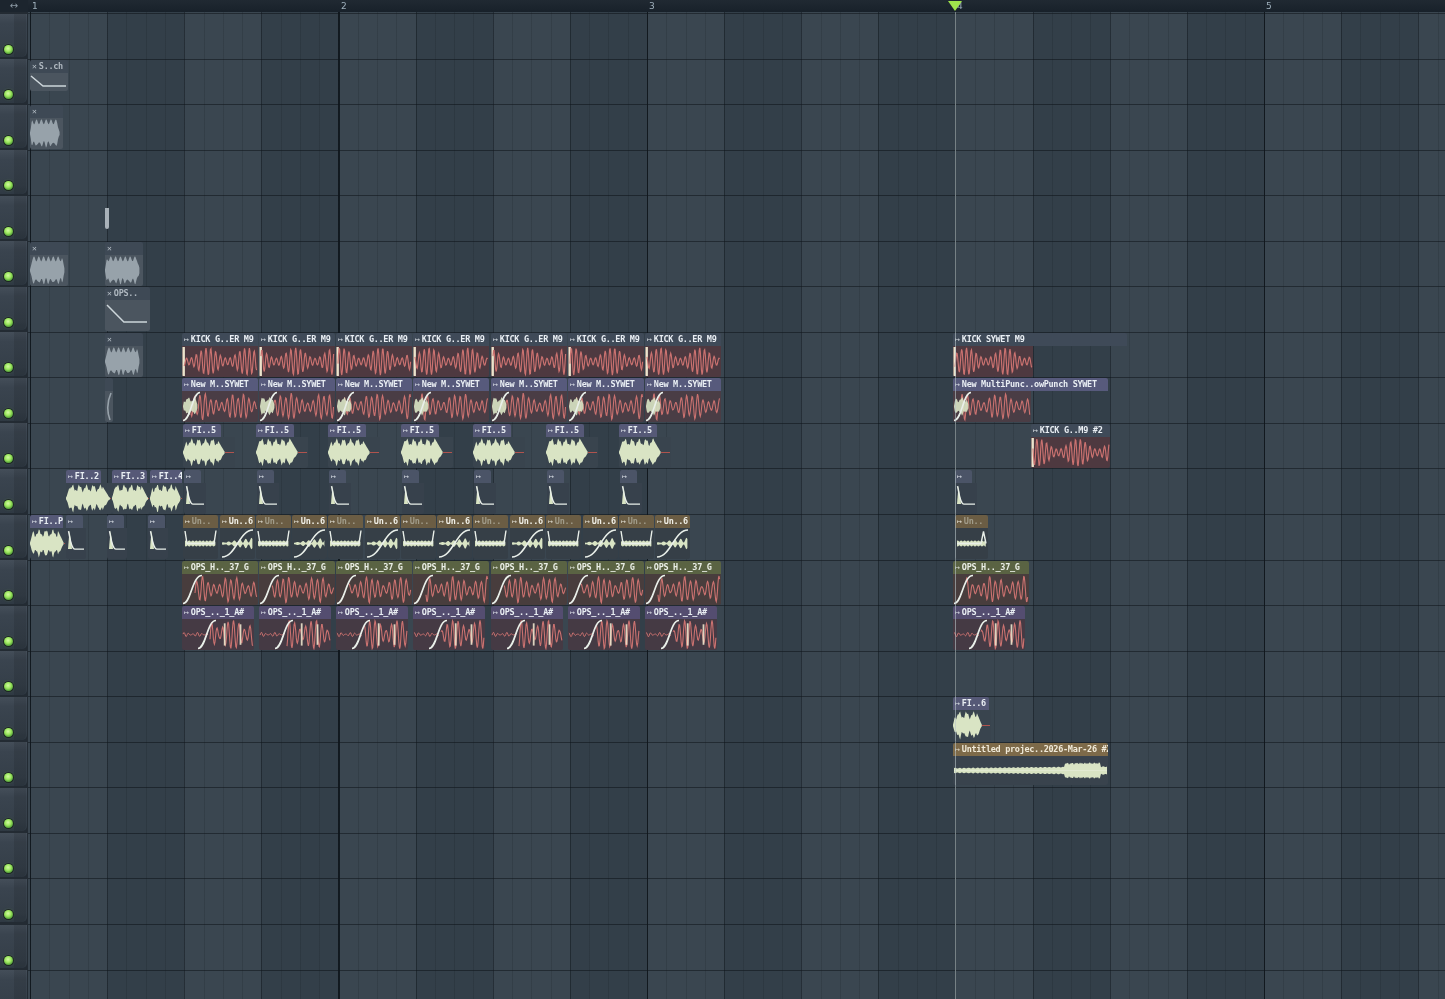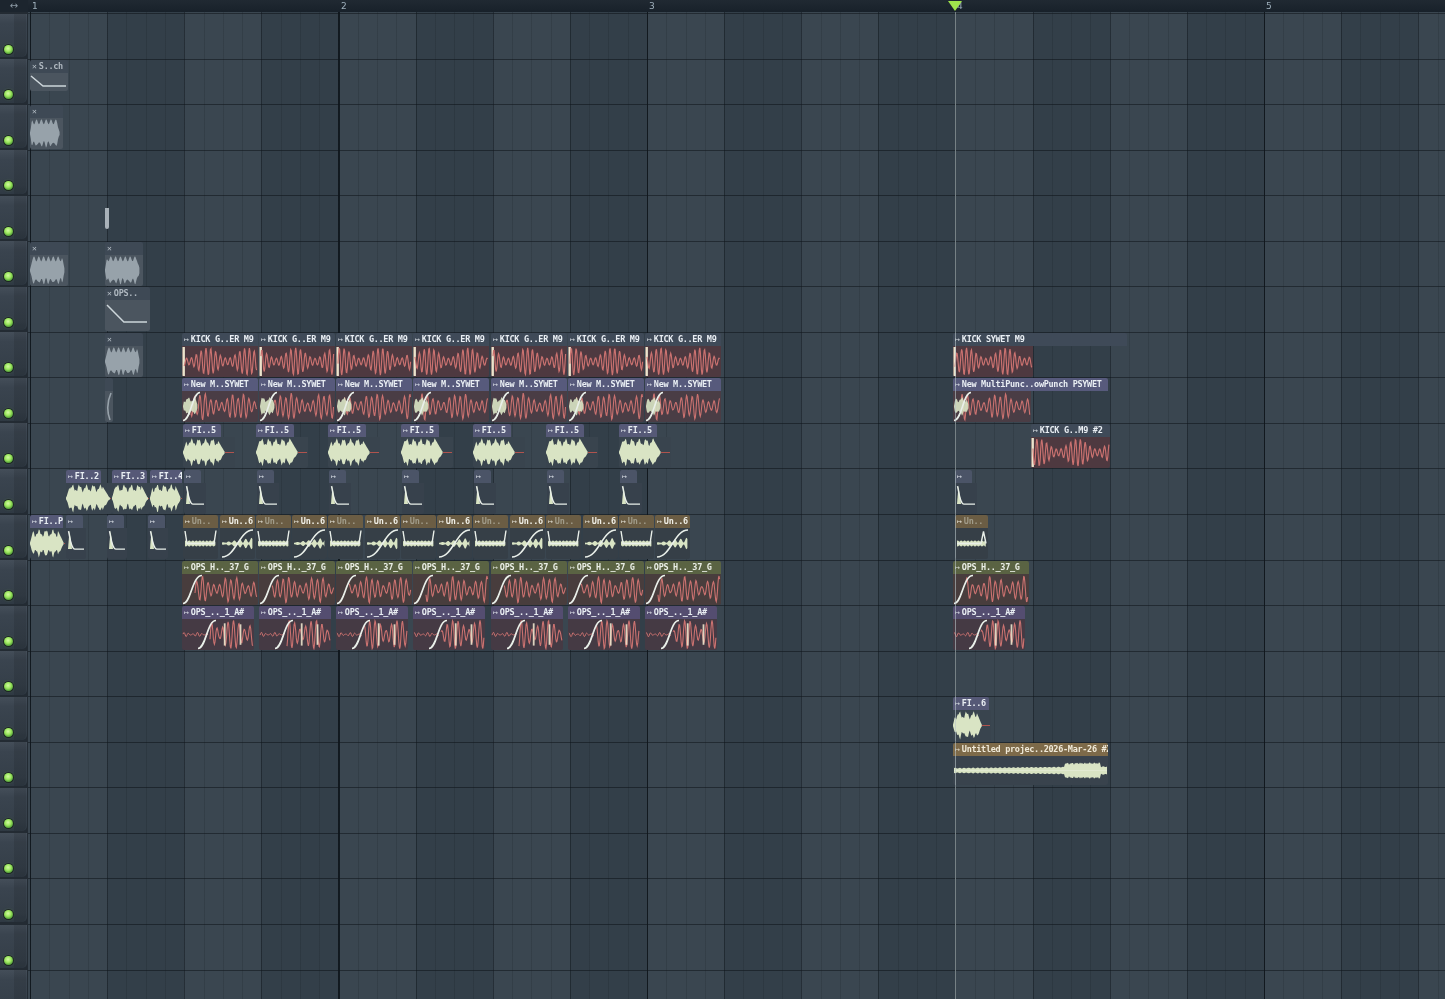--- a/index.html
+++ b/index.html
@@ -403,21 +403,21 @@
           <svg width="76" height="31" viewBox="0 0 76 31">
             <path d="M8.0 9.8L8.6 4.2L9.1 2.7L9.7 6.4L10.2 13.9L10.8 22.2L11.3 27.9L11.9 28.7L12.4 24.3L13.0 16.8L13.5 9.2L14.1 4.6L14.6 4.6L15.2 8.6L15.7 14.7L16.3 20.3L16.8 23.2L17.4 22.8L17.9 19.8L18.5 15.9L19.0 11.4L19.6 8.3L20.1 7.8L20.7 10.5L21.2 15.2L21.8 20.0L22.3 22.9L22.9 22.8L23.4 19.9L24.0 15.6L24.5 11.7L25.1 9.7L25.6 10.2L26.2 12.5L26.7 15.5L27.3 17.9L27.8 18.9L28.4 18.5L28.9 17.4L29.5 15.4L30.0 13.1L30.6 11.6L31.1 11.6L31.7 13.1L32.2 15.7L32.8 18.8L33.3 21.1L33.9 21.4L34.4 19.2L35.0 15.0L35.5 10.2L36.1 6.9L36.6 6.8L37.2 10.4L37.7 16.4L38.3 22.7L38.8 26.4L39.3 25.9L39.9 21.2L40.4 14.2L41.0 7.8L41.5 4.5L42.1 5.6L42.6 10.4L43.2 16.8L43.7 22.1L44.3 24.3L44.8 22.9L45.4 19.1L45.9 14.2L46.5 8.9L47.0 5.5L47.6 6.0L48.1 10.5L48.7 17.5L49.2 24.3L49.8 27.9L50.3 26.7L50.9 21.0L51.4 13.0L52.0 6.2L52.5 3.1L53.1 5.0L53.6 10.8L54.2 17.9L54.7 23.4L55.3 25.4L55.8 23.5L56.4 18.8L56.9 13.7L57.5 10.0L58.0 9.0L58.6 10.5L59.1 13.4L59.7 17.0L60.2 20.0L60.8 21.3L61.3 20.3L61.9 17.4L62.4 14.0L63.0 11.6L63.5 10.9L64.1 12.0L64.6 14.3L65.2 16.5L65.7 18.1L66.3 19.2L66.8 18.9L67.4 16.9L67.9 13.9L68.5 11.1L69.0 9.8L69.6 10.8L70.1 13.8L70.7 17.5L71.2 20.5L71.8 21.5L72.3 20.1L72.9 17.1L73.4 13.1L74.0 9.3L74.5 7.4" fill="none" stroke="#cb7270" stroke-width="1.1"></path>
             <path d="M0.0 9.7 L0.8 5.2 L1.6 2.8 L2.4 2.4 L3.2 3.7 L4.0 6.1 L4.8 5.3 L5.6 3.5 L6.4 3.5 L7.2 2.7 L8.0 0.8 L8.8 1.8 L9.6 4.3 L10.4 4.4 L11.2 4.5 L12.0 5.7 L12.8 3.3 L13.6 5.8 L14.4 8.3 L14.4 11.9 L13.6 13.8 L12.8 16.1 L12.0 14.6 L11.2 15.9 L10.4 15.2 L9.6 15.0 L8.8 17.8 L8.0 19.6 L7.2 17.3 L6.4 15.7 L5.6 15.8 L4.8 14.9 L4.0 14.4 L3.2 16.0 L2.4 16.5 L1.6 16.7 L0.8 15.2 L0.0 10.8 Z" transform="translate(1,5.2700000000000005)" fill="#d9e4c4" opacity="0.9"></path>
             <path d="M1 29.5 C9 29.5 10 1.5 18 1.5" fill="none" stroke="#e9efe9" stroke-width="1.6"></path>
           </svg>
         </div>
       </div>
       <div class="clip" style="left: 925px; top: 366.4px; width: 155px; height: 44px;">
         <div class="hd" style="width: 155px; background: rgb(87, 90, 124);">
           <span class="ci" style="color: rgb(233, 238, 243);">↦</span>
-          <span class="ct" style="color: rgb(233, 238, 243);">New MultiPunc..owPunch PSYWET</span>
+          <span class="ct" style="color: rgb(233, 238, 243);">New MultiPunc..owPunch SYWET</span>
         </div>
         <div class="bd" style="top: 13px; width: 78px; height: 31px; background: rgb(74, 61, 69);">
           <svg width="78" height="31" viewBox="0 0 78 31">
             <path d="M8.0 10.7L8.6 5.0L9.1 3.1L9.7 6.2L10.2 13.3L10.8 21.5L11.3 27.6L11.9 28.9L12.4 25.0L13.0 17.5L13.5 9.5L14.1 4.3L14.6 3.8L15.2 7.7L15.7 14.1L16.3 20.3L16.8 23.9L17.4 23.8L17.9 20.7L18.5 16.2L19.0 12.0L19.6 8.7L20.1 8.0L20.7 10.3L21.2 14.8L21.8 19.7L22.3 22.9L22.9 23.2L23.4 20.4L24.0 16.0L24.5 11.7L25.1 9.4L25.6 9.6L26.2 12.0L26.7 15.3L27.3 18.1L27.8 19.3L28.4 19.0L28.9 17.4L29.5 15.6L30.0 13.5L30.6 11.8L31.1 11.6L31.7 13.0L32.2 15.5L32.8 18.2L33.3 20.4L33.9 20.9L34.4 19.1L35.0 15.4L35.5 10.9L36.1 7.7L36.6 7.3L37.2 10.3L37.7 15.9L38.3 22.0L38.8 25.9L39.3 25.9L39.9 21.7L40.4 14.8L41.0 8.1L41.5 4.4L42.1 5.0L42.6 9.7L43.2 16.4L43.7 22.2L44.3 24.9L44.8 23.8L45.4 19.8L45.9 14.7L46.5 9.8L47.0 6.4L47.6 6.4L48.1 10.3L48.7 16.9L49.2 23.5L49.8 27.5L50.3 26.7L50.9 21.5L51.4 13.7L52.0 6.5L52.5 3.0L53.1 4.4L53.6 10.0L54.2 17.4L54.7 23.5L55.3 26.1L55.8 24.4L56.4 19.6L56.9 13.9L57.5 9.7L58.0 8.2L58.6 9.7L59.1 13.0L59.7 16.6L60.2 19.7L60.8 21.2L61.3 20.5L61.9 17.7L62.4 14.3L63.0 11.5L63.5 10.5L64.1 11.6L64.6 13.9L65.2 16.4L65.7 18.0L66.3 18.7L66.8 18.6L67.4 17.0L67.9 14.3L68.5 11.5L69.0 10.1L69.6 10.8L70.1 13.5L70.7 17.2L71.2 20.4L71.8 21.6L72.3 20.4L72.9 17.4L73.4 13.7L74.0 10.2L74.5 8.2L75.1 9.1L75.6 12.9L76.2 18.6L76.7 23.8" fill="none" stroke="#cb7270" stroke-width="1.1"></path>
             <path d="M0.0 9.7 L0.8 5.2 L1.6 2.7 L2.4 2.4 L3.2 3.6 L4.0 6.0 L4.8 5.4 L5.6 3.5 L6.4 3.5 L7.2 2.8 L8.0 0.8 L8.8 1.7 L9.6 4.2 L10.4 4.4 L11.2 4.4 L12.0 5.7 L12.8 3.3 L13.6 5.8 L14.4 8.3 L14.4 11.9 L13.6 13.8 L12.8 16.2 L12.0 14.7 L11.2 15.9 L10.4 15.2 L9.6 15.1 L8.8 18.0 L8.0 19.6 L7.2 17.2 L6.4 15.7 L5.6 15.8 L4.8 14.8 L4.0 14.4 L3.2 16.1 L2.4 16.5 L1.6 16.8 L0.8 15.2 L0.0 10.8 Z" transform="translate(1,5.2700000000000005)" fill="#d9e4c4" opacity="0.9"></path>
             <path d="M1 29.5 C9 29.5 10 1.5 18 1.5" fill="none" stroke="#e9efe9" stroke-width="1.6"></path>
           </svg>
         </div>
       </div>
       <div class="clip" style="left: 155px; top: 411.95px; width: 52px; height: 44px;">

